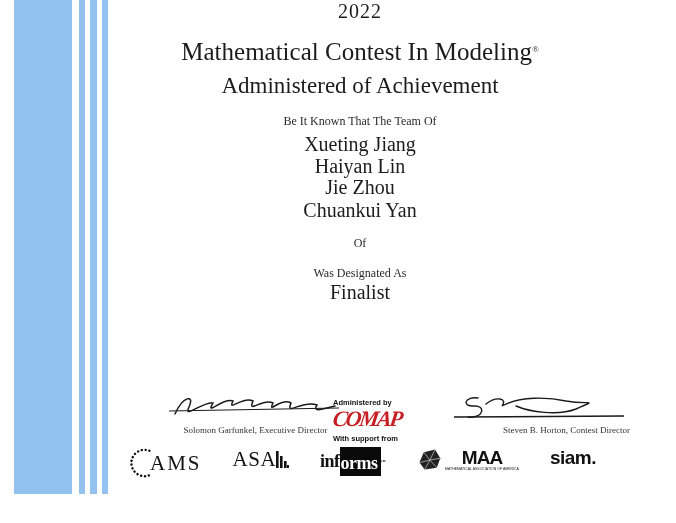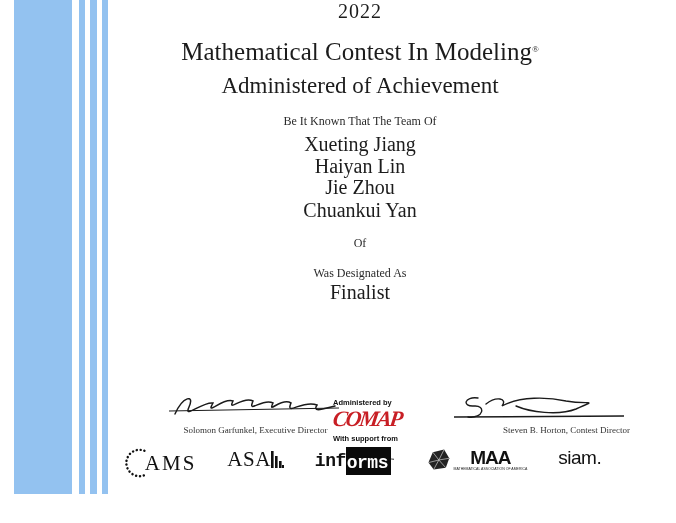--- a/index.html
+++ b/index.html
@@ -41,27 +41,27 @@
   .sig-svg{display:block;margin:0 auto}
 
   
   .sponsors{
     position:absolute;left:110px;top:447px;width:500px;height:36px;
     display:flex;justify-content:center;align-items:flex-start;gap:31px;
   }
   .logo{display:flex;align-items:center;color:#111}
   .ams-text{font-size:21px;letter-spacing:2px;margin-left:-6px}
   .asa-text{font-size:21px;letter-spacing:0.5px}
-  .informs{font-family:Liberation Mono, monospace;font-weight:bold;font-size:18px;letter-spacing:-0.5px}
+  .informs{font-family:Liberation Serif, serif;font-weight:bold;font-size:18px;letter-spacing:-0.5px}
   .informs .rev{background:#0a0a0a;color:#fff;padding:6px 3px 2px 1px}
   .informs .tm{font-size:5px;vertical-align:-6px}
   .maa-stack{display:flex;flex-direction:column;align-items:center;line-height:1}
   .maa-text{font-family:"Liberation Sans",sans-serif;font-weight:bold;font-size:19px;letter-spacing:-1px}
   .maa-caption{font-family:"Liberation Sans",sans-serif;font-size:3.5px;color:#222;margin-top:1px;white-space:nowrap}
-  .siam{font-family:"Liberation Sans",sans-serif;font-weight:400;font-size:19px;letter-spacing:-0.5px}
+  .siam{font-family:"Liberation Sans",sans-serif;font-weight:700;font-size:19px;letter-spacing:-0.5px}
 </style>
 </head>
 <body>
 
 <div class="stripe bar"></div>
 <div class="stripe s1"></div>
 <div class="stripe s2"></div>
 <div class="stripe s3"></div>
 
 <div class="content">

